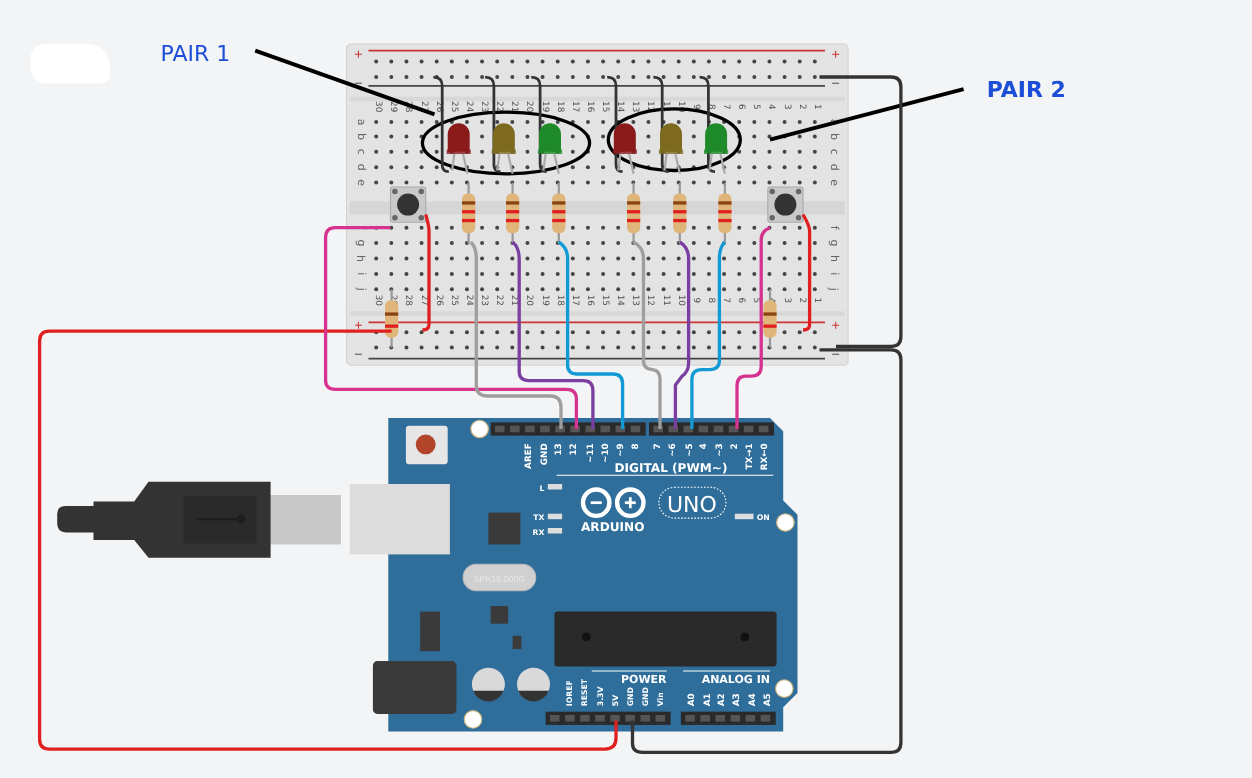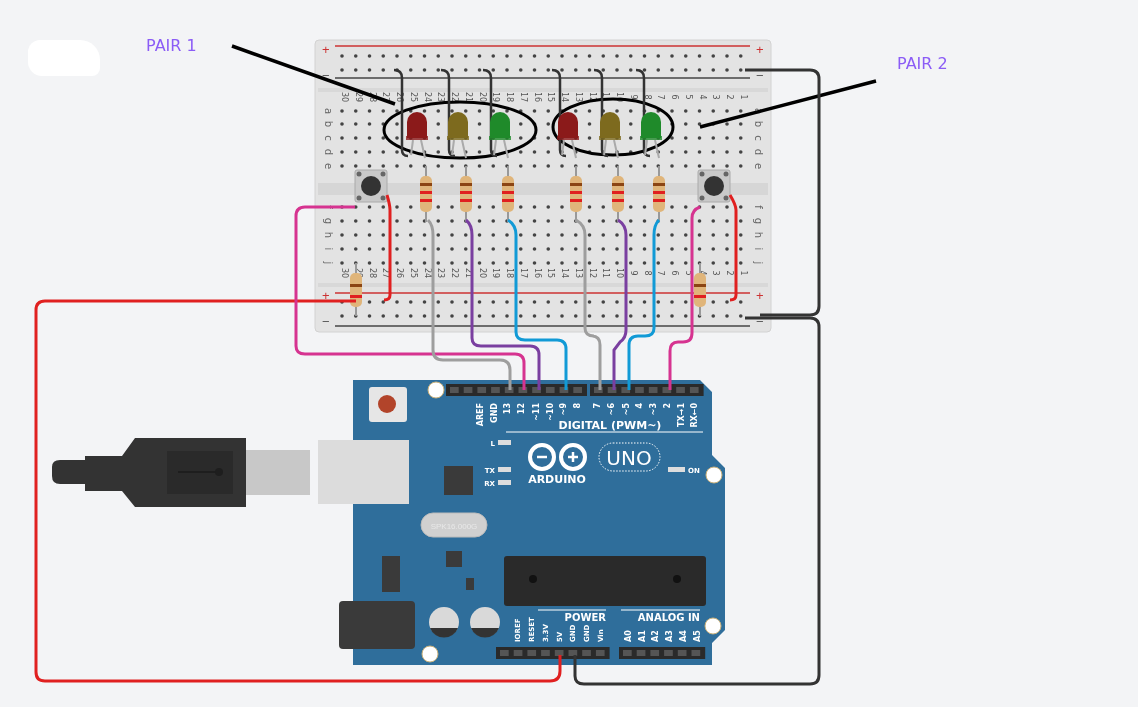--- a/index.html
+++ b/index.html
@@ -1,28 +1,28 @@
 <!DOCTYPE html>
 <html><head>
 <meta charset="utf-8">
 <style>
   html, body { margin:0; padding:0; }
   body { width:1138px; height:707px; background:#f3f4f6; position:relative; overflow:hidden;
          font-family:"Liberation Sans", sans-serif; }
-  .label { position:absolute; font-family:"DejaVu Sans", sans-serif; font-size:16px; color:#8b5cf6; }
+  .label { position:absolute; font-family:"DejaVu Sans", sans-serif; font-size:20px; color:#1d4ed8; }
   svg { position:absolute; left:0; top:0; }
   .pin-lbl { font-family:"DejaVu Sans", sans-serif; font-weight:bold; fill:#fff; }
   .bb-num { font-family:"DejaVu Sans", sans-serif; font-size:8px; fill:#555; }
   .bb-row { font-family:"DejaVu Sans", sans-serif; font-size:10px; fill:#666; }
 </style>
 </head>
 <body>
 
 <div class="label" style="left:146px;top:36px;">PAIR 1</div>
-<div class="label" style="left:897px;top:54px;">PAIR 2</div>
+<div class="label" style="left:897px;top:69px;font-weight:bold;">PAIR 2</div>
 
 <div style="position:absolute;left:28px;top:40px;width:72px;height:36px;background:#fff;border-radius:12px 20px 8px 14px;"></div>
 
 <svg id="scene" width="1138" height="707">
 
   <g>
     <rect x="315" y="40" width="456" height="292" rx="4" fill="#e3e3e3" stroke="#d2d2d2"></rect>
     <rect x="318" y="183" width="450" height="12" fill="#d6d6d6"></rect>
     <rect x="318" y="88" width="450" height="4" fill="#d8d8d8"></rect>
     <rect x="318" y="283" width="450" height="4" fill="#d8d8d8"></rect>

